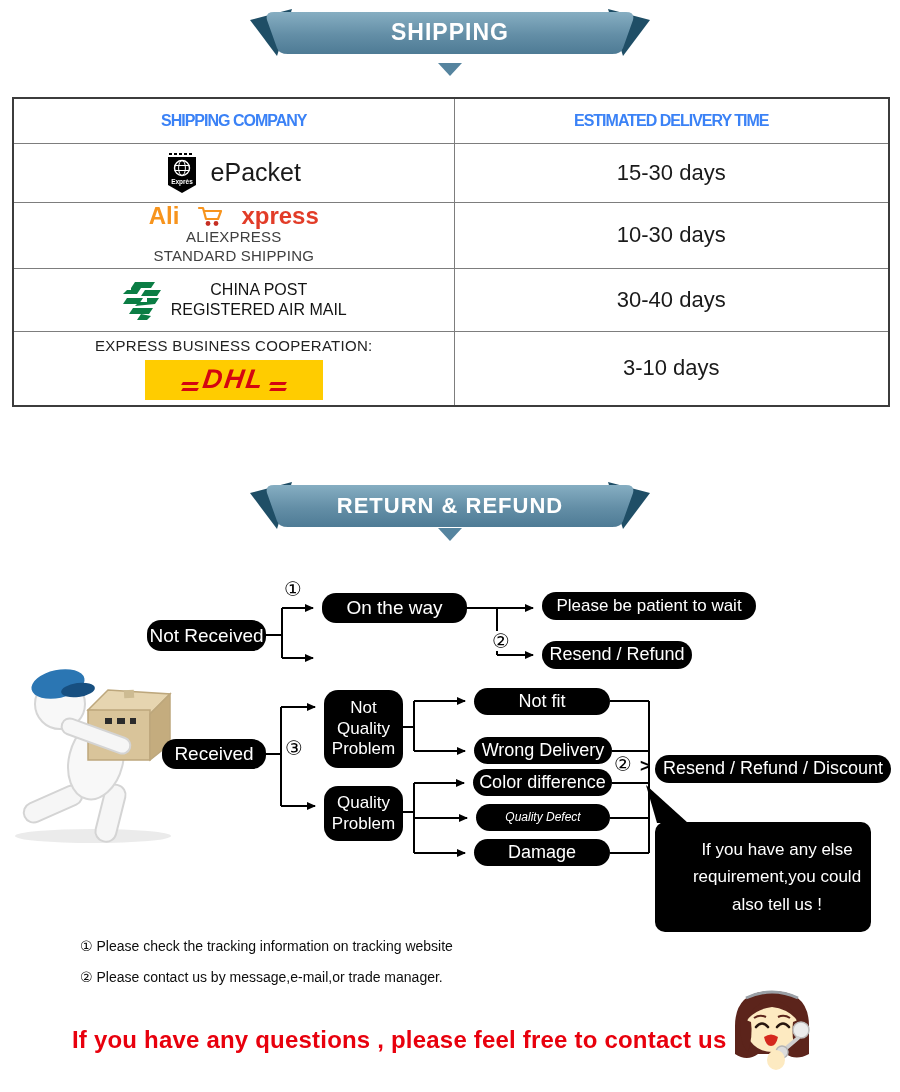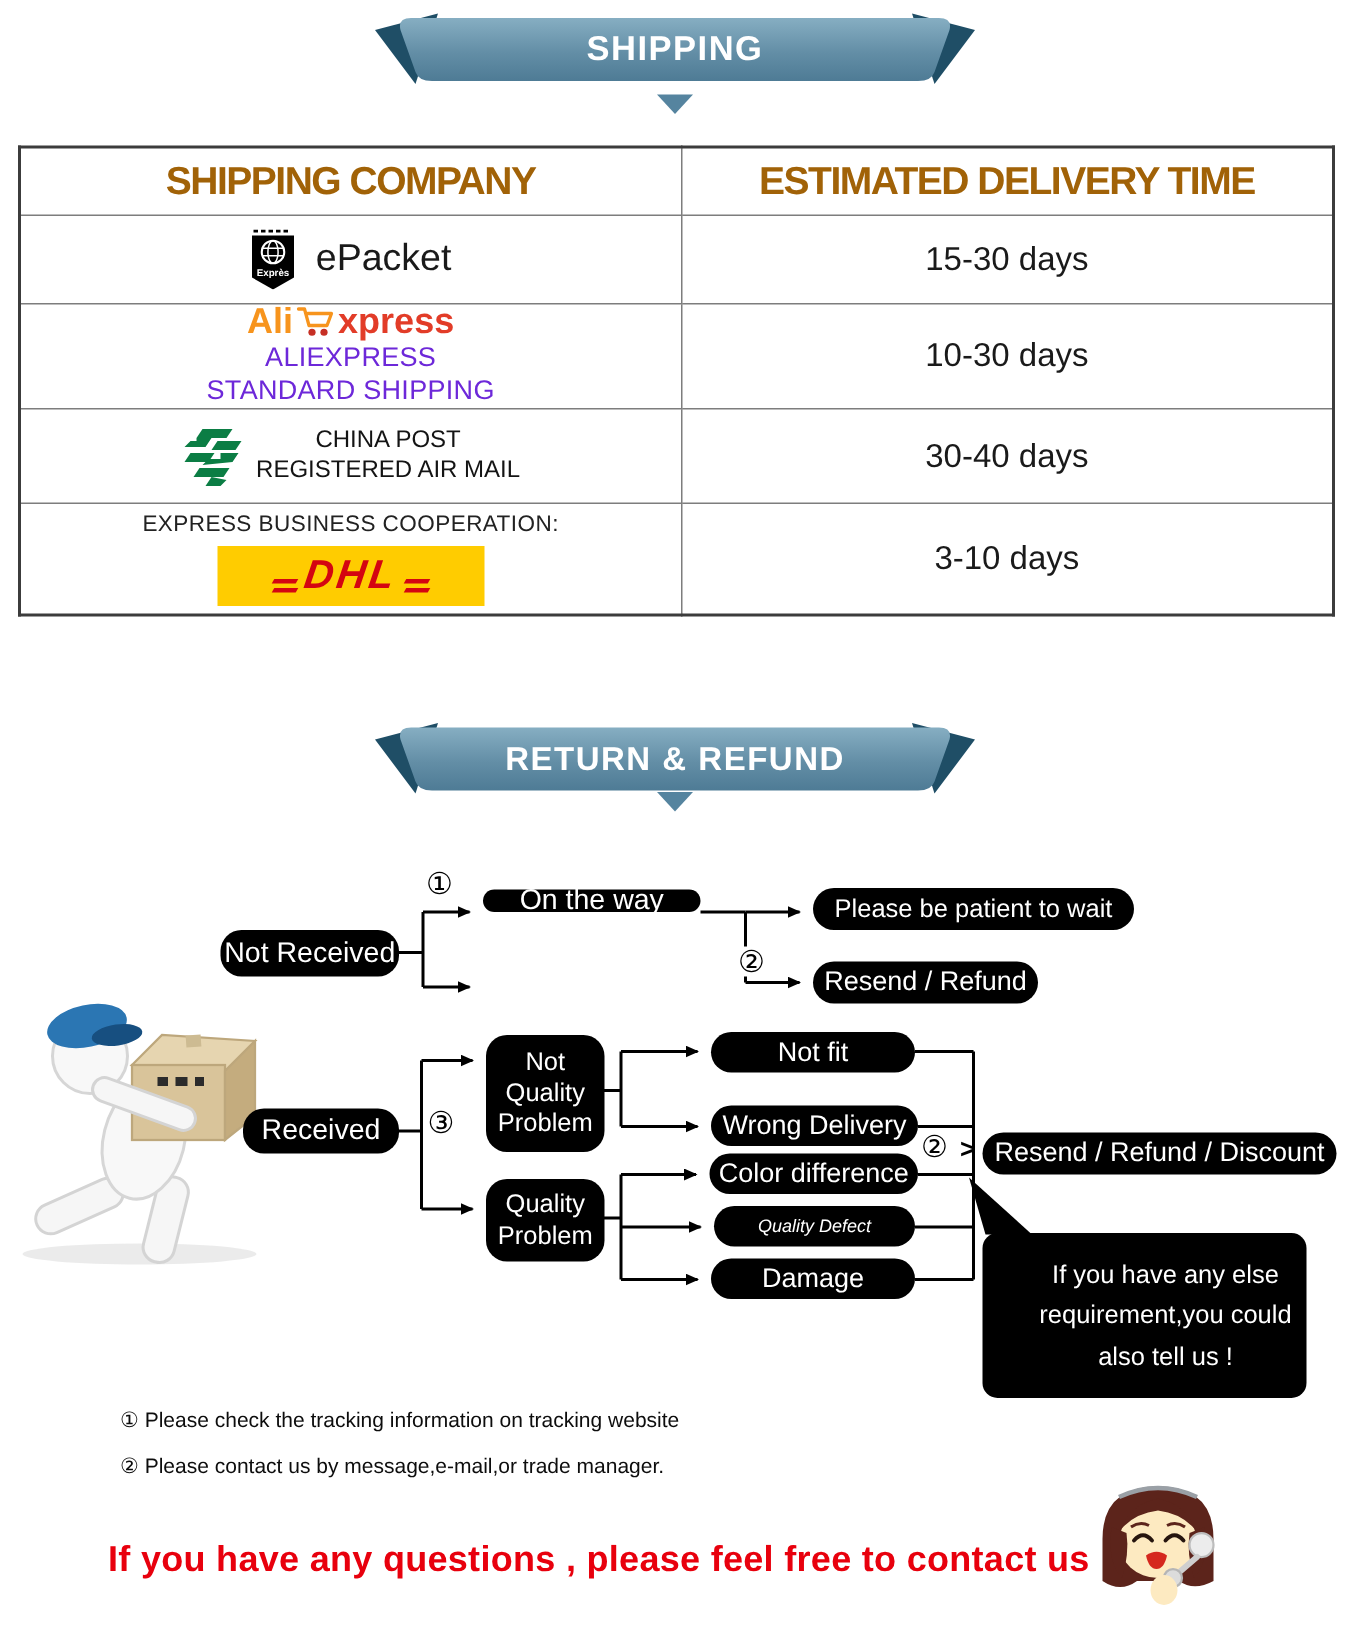--- a/index.html
+++ b/index.html
@@ -8,28 +8,28 @@
     font-family:"Liberation Sans","DejaVu Sans",sans-serif;color:#111;
   }
   .abs{position:absolute;}
   
   .banner{position:absolute;width:400px;height:58px;}
   .tri-down{position:absolute;width:0;height:0;border-left:12px solid transparent;border-right:12px solid transparent;border-top:13px solid #55849f;}
   
   table.ship{position:absolute;left:12px;top:97px;width:876px;border-collapse:collapse;table-layout:fixed;background:#fff;}
   table.ship td,table.ship th{border:1.5px solid #7d7d7d;text-align:center;vertical-align:middle;padding:0;}
   table.ship{border:2px solid #3c3c3c;}
-  table.ship th{font-size:26px;font-weight:800;letter-spacing:-1px;color:#a16207;}
+  table.ship th{font-size:16px;font-weight:800;letter-spacing:-1px;color:#3b82f6;}
   .days{font-size:22px;color:#1a1a1a;}
   .logo-row{display:flex;align-items:center;justify-content:center;gap:14px;}
   .epacket-name{font-size:25px;color:#1a1a1a;}
-  .ali-line{display:flex;align-items:flex-start;justify-content:center;gap:2px;line-height:1;}
+  .ali-line{display:flex;align-items:center;justify-content:center;gap:18px;line-height:1;}
   .ali-word{font-size:24px;font-weight:700;color:#f7941d;}
   .xpress-word{font-size:24px;font-weight:700;color:#e23c28;}
-  .sub-line{font-size:18px;color:#6d28d9;line-height:1.25;letter-spacing:0.2px;}
+  .sub-line{font-size:15px;color:#404040;line-height:1.25;letter-spacing:0.2px;}
   .cp-lines{font-size:16px;color:#141414;line-height:1.25;text-align:center;}
   .dhl-label{font-size:15px;color:#222;letter-spacing:0.3px;margin-bottom:6px;}
   .dhl-box{width:178px;height:40px;background:#ffcc00;margin:0 auto;display:flex;align-items:center;justify-content:center;gap:5px;}
   .dhl-text{font-size:27px;font-weight:800;font-style:italic;color:#d40511;letter-spacing:2px;transform:skewX(-8deg);line-height:1;}
   .dhl-bars{display:flex;flex-direction:column;gap:3px;margin-top:14px;}
   .dhl-bars i{display:block;width:16px;height:3px;background:#d40511;transform:skewX(-30deg);}
   
   .pill{position:absolute;background:#000;color:#fff;border-radius:14px;display:flex;align-items:center;justify-content:center;text-align:center;z-index:2;line-height:1.22;}
   .circ{position:absolute;font-family:"DejaVu Sans",sans-serif;font-size:20px;color:#000;z-index:3;background:#fff;line-height:1;}
   .gtsym{position:absolute;font-size:18px;font-weight:700;color:#000;z-index:3;line-height:1;}
@@ -219,21 +219,21 @@
       <line x1="612" y1="751" x2="649" y2="751"></line>
       <line x1="612" y1="783" x2="649" y2="783"></line>
       <line x1="610" y1="818" x2="649" y2="818"></line>
       <line x1="610" y1="853" x2="649" y2="853"></line>
       <line x1="649" y1="701" x2="649" y2="853"></line>
     </g>
     <polygon points="646,785 688,823 657,823" fill="#000"></polygon>
   </svg>
 
   <div class="pill" style="left:147px;top:620px;width:119px;height:31px;font-size:19px;">Not Received</div>
-  <div class="pill" style="left:322px;top:593px;width:145px;height:15px;font-size:19px;">On the way</div>
+  <div class="pill" style="left:322px;top:593px;width:145px;height:30px;font-size:19px;">On the way</div>
   <div class="pill" style="left:542px;top:592px;width:214px;height:28px;font-size:17px;">Please be patient to wait</div>
   <div class="pill" style="left:542px;top:641px;width:150px;height:28px;font-size:18px;">Resend / Refund</div>
   <div class="pill" style="left:162px;top:739px;width:104px;height:30px;font-size:19px;">Received</div>
   <div class="pill" style="left:324px;top:690px;width:75px;height:74px;font-size:17px;padding:2px;">Not Quality Problem</div>
   <div class="pill" style="left:324px;top:786px;width:75px;height:51px;font-size:17px;padding:2px;">Quality Problem</div>
   <div class="pill" style="left:474px;top:688px;width:136px;height:27px;font-size:18px;">Not fit</div>
   <div class="pill" style="left:474px;top:737px;width:138px;height:27px;font-size:18px;">Wrong Delivery</div>
   <div class="pill" style="left:473px;top:769px;width:139px;height:27px;font-size:18px;">Color difference</div>
   <div class="pill" style="left:476px;top:804px;width:134px;height:27px;font-size:12px;font-style:italic;">Quality Defect</div>
   <div class="pill" style="left:474px;top:839px;width:136px;height:27px;font-size:18px;">Damage</div>

